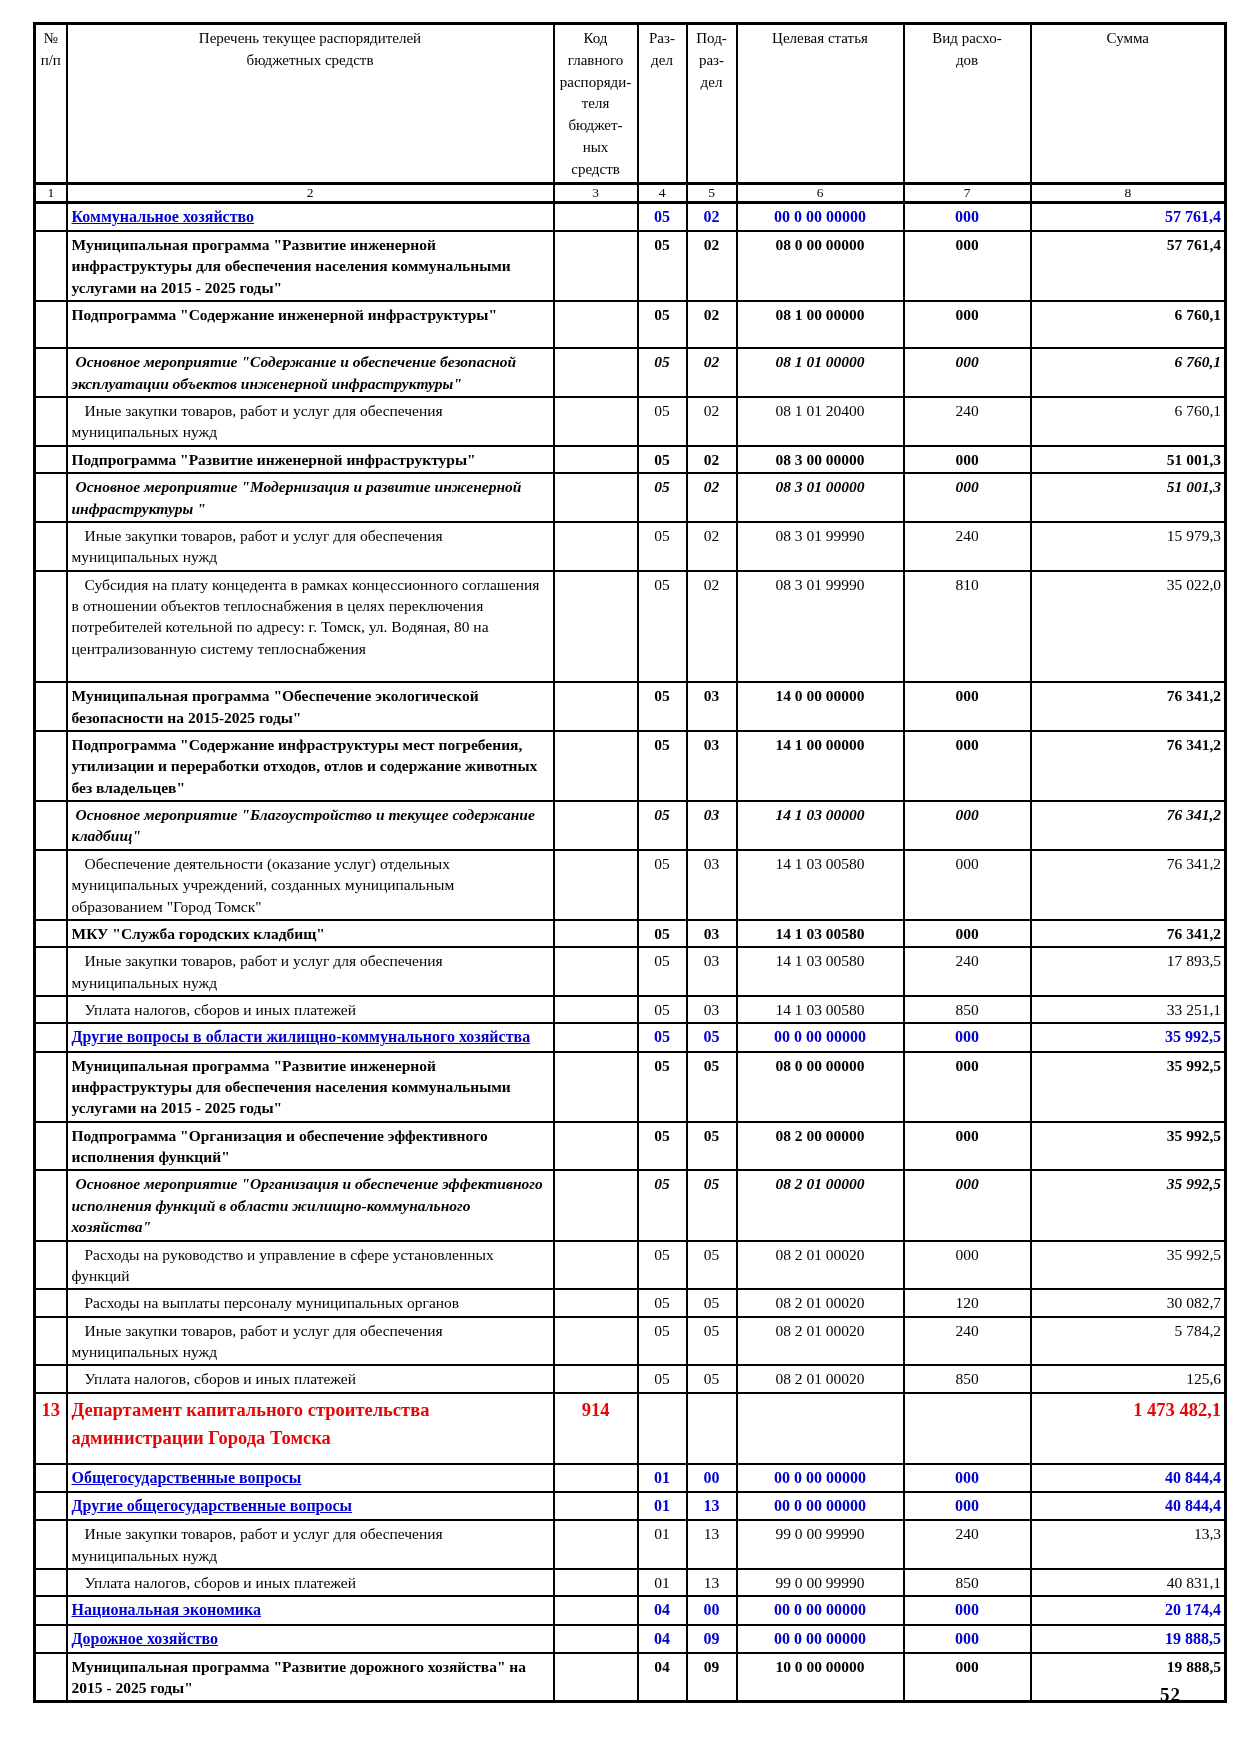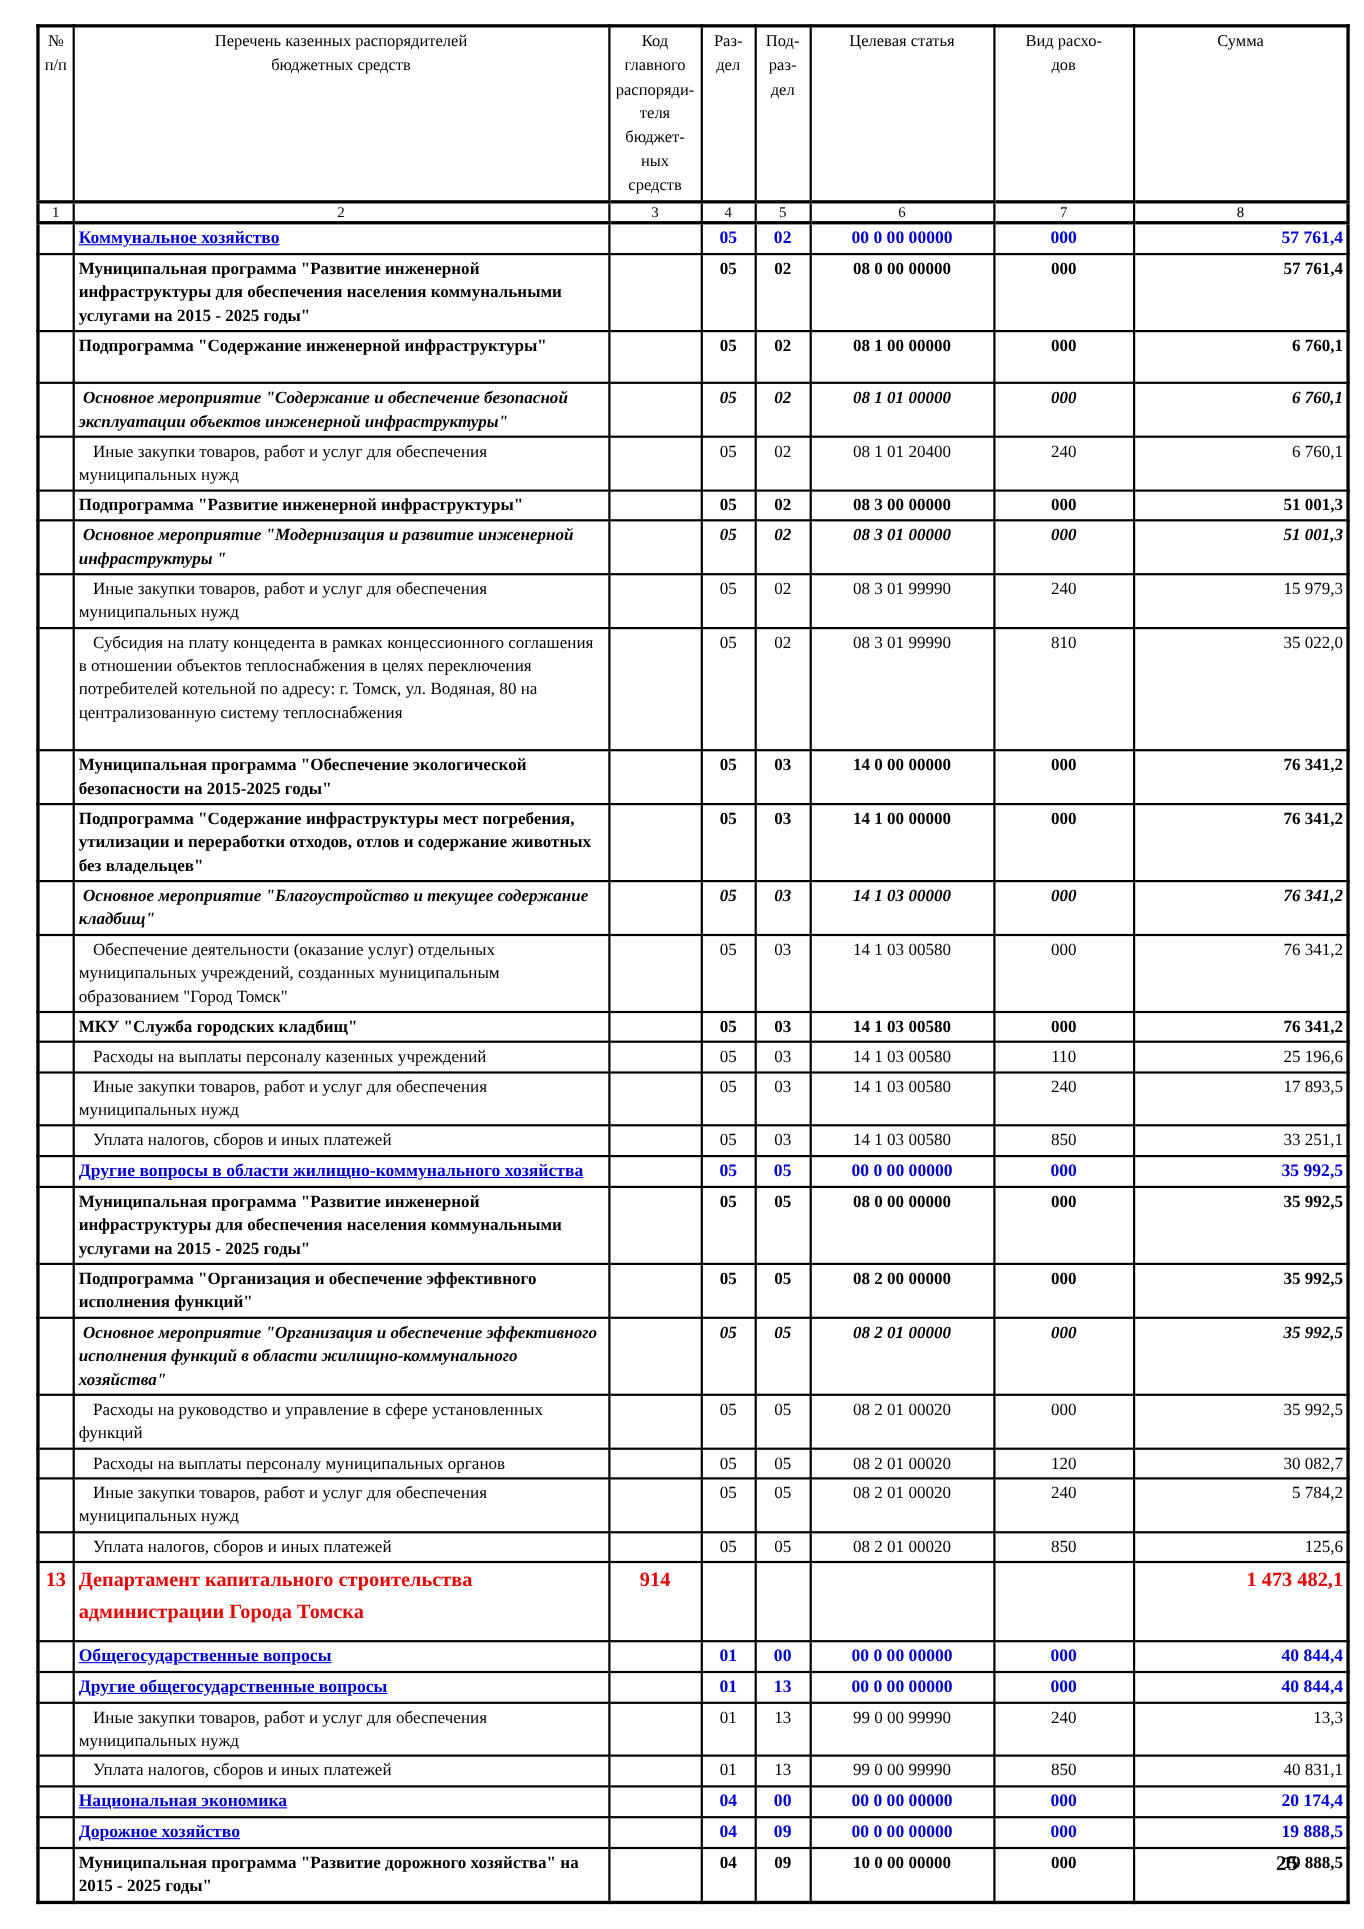--- a/index.html
+++ b/index.html
@@ -108,21 +108,21 @@
           <col class="c4">
         <col class="c5">
           <col class="c6">
           <col class="c7">
           <col class="c8">
       </colgroup>
       <thead>
         <tr class="headrow">
           <th>№
 п/п</th>
-          <th>Перечень казенных распорядителей
+          <th>Перечень текущее распорядителей
 бюджетных средств</th>
           <th>Код
 главного
 распоряди-
 теля бюджет-
 ных средств</th>
           <th>Раз-
 дел</th>
           <th>Под-
 раз-
@@ -279,30 +279,20 @@
             <td class="c-name">МКУ "Служба городских кладбищ"</td>
             <td class="c-code"></td>
             <td class="c-rz">05</td>
             <td class="c-pr">03</td>
             <td class="c-cs">14 1 03 00580</td>
             <td class="c-vr">000</td>
             <td class="c-sum">76 341,2</td>
           </tr>
           <tr class="style-detail">
             <td class="c-num"></td>
-            <td class="c-name">Расходы на выплаты персоналу казенных учреждений</td>
-            <td class="c-code"></td>
-            <td class="c-rz">05</td>
-            <td class="c-pr">03</td>
-            <td class="c-cs">14 1 03 00580</td>
-            <td class="c-vr">110</td>
-            <td class="c-sum">25 196,6</td>
-          </tr>
-          <tr class="style-detail">
-            <td class="c-num"></td>
             <td class="c-name">Иные закупки товаров, работ и услуг для обеспечения муниципальных нужд</td>
             <td class="c-code"></td>
             <td class="c-rz">05</td>
             <td class="c-pr">03</td>
             <td class="c-cs">14 1 03 00580</td>
             <td class="c-vr">240</td>
             <td class="c-sum">17 893,5</td>
           </tr>
           <tr class="style-detail">
             <td class="c-num"></td>
@@ -471,14 +461,14 @@
             <td class="c-rz">04</td>
             <td class="c-pr">09</td>
             <td class="c-cs">10 0 00 00000</td>
             <td class="c-vr">000</td>
             <td class="c-sum">19 888,5</td>
           </tr>
         </tbody>
     </table>
 
   </div>
-  <div id="page-number">25</div>
+  <div id="page-number">52</div>
 </div>
 
 </body></html>

